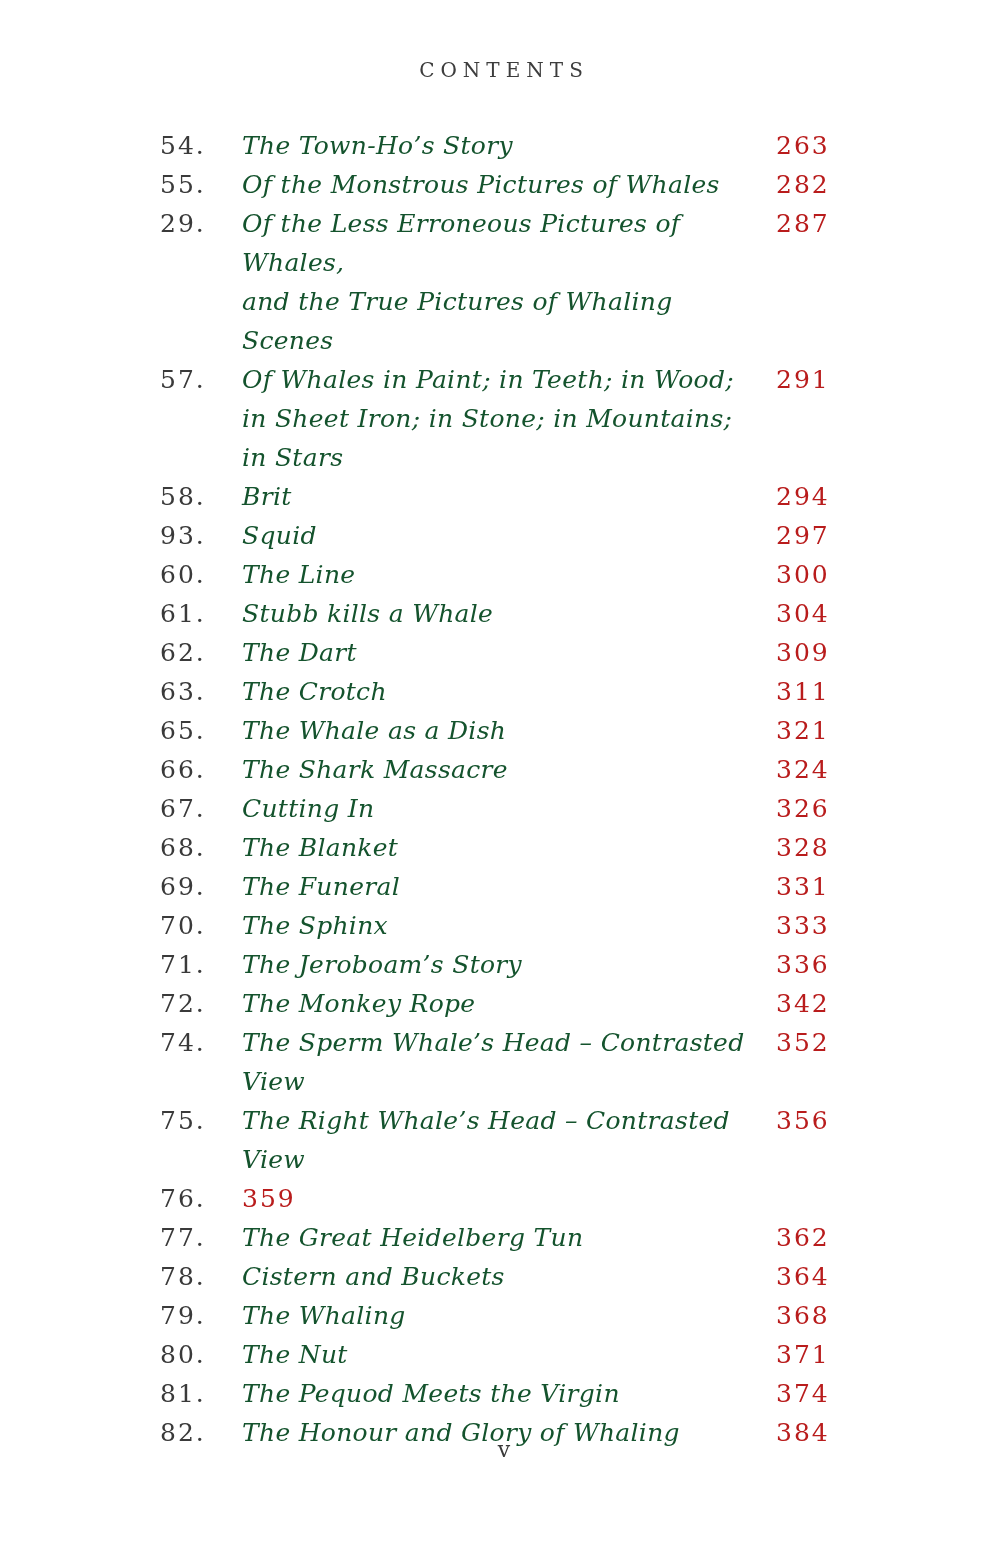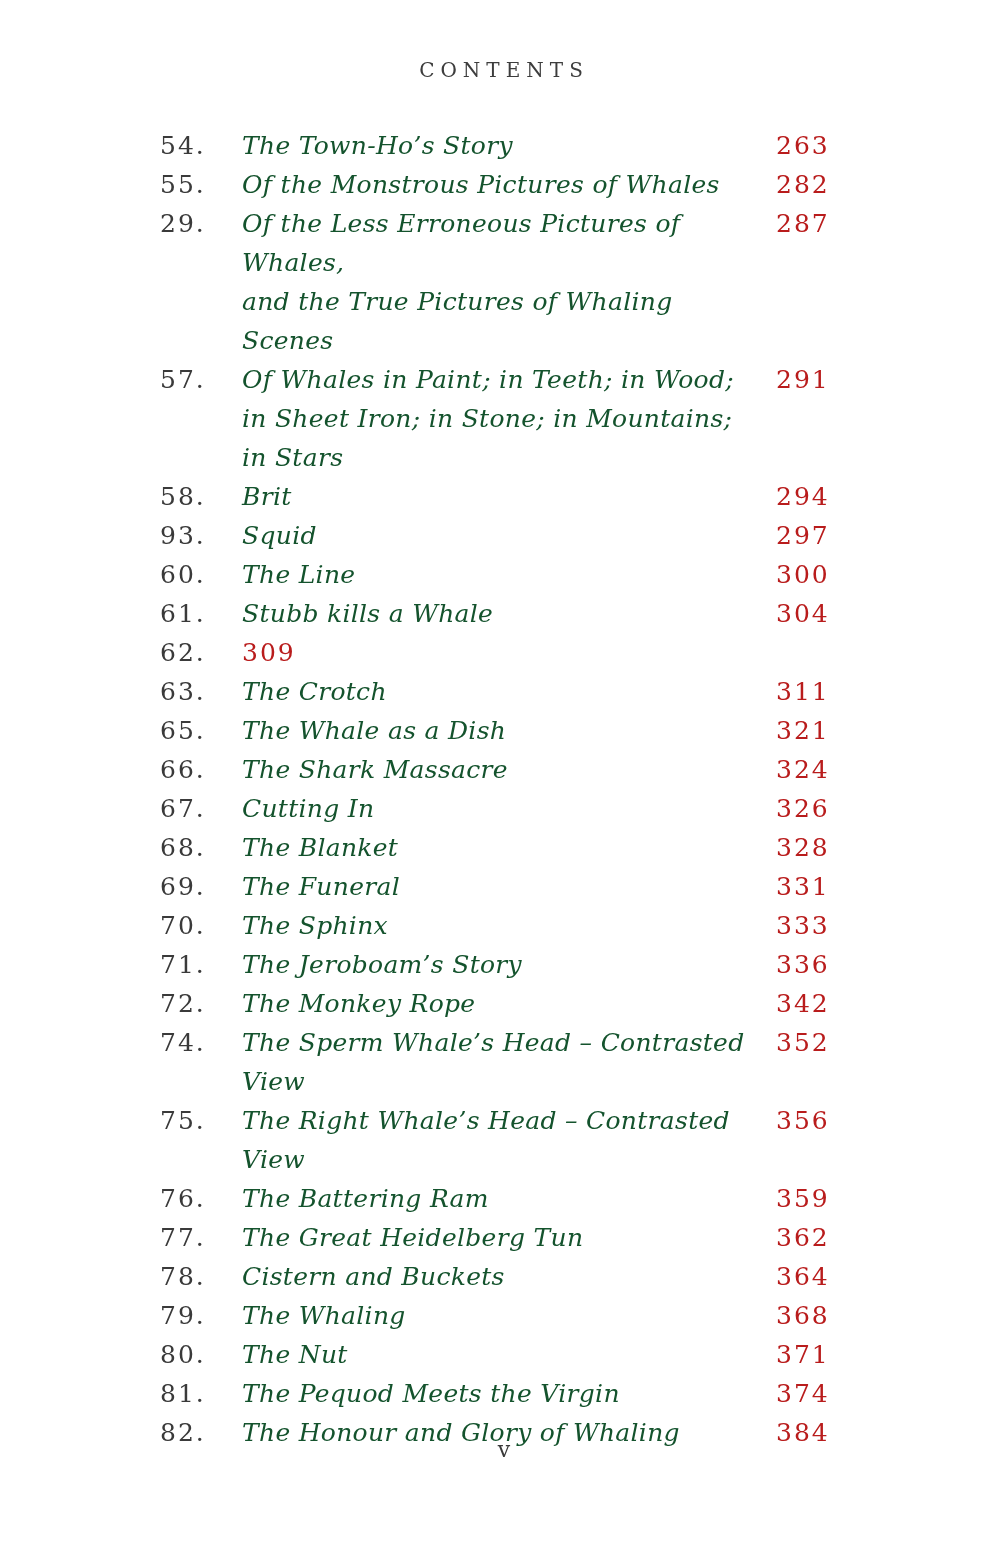--- a/index.html
+++ b/index.html
@@ -156,20 +156,25 @@
     <span class="title-cell">
       <span class="title-line">Stubb kills a Whale</span>
       
       
     </span>
     <span class="pg">304</span>
   </div>
 
   <div class="toc-row">
     <span class="num">62.</span>
+    <span class="title-cell">
+      <span class="title-line">The Dart</span>
+      
+      
+    </span>
     <span class="pg">309</span>
   </div>
 
   <div class="toc-row">
     <span class="num">63.</span>
     <span class="title-cell">
       <span class="title-line">The Crotch</span>
       
       
     </span>
@@ -273,25 +278,20 @@
     <span class="title-cell">
       <span class="title-line">The Right Whale’s Head – Contrasted View</span>
       
       
     </span>
     <span class="pg">356</span>
   </div>
 
   <div class="toc-row">
     <span class="num">76.</span>
-    <span class="title-cell">
-      <span class="title-line">The Battering Ram</span>
-      
-      
-    </span>
     <span class="pg">359</span>
   </div>
 
   <div class="toc-row">
     <span class="num">77.</span>
     <span class="title-cell">
       <span class="title-line">The Great Heidelberg Tun</span>
       
       
     </span>

